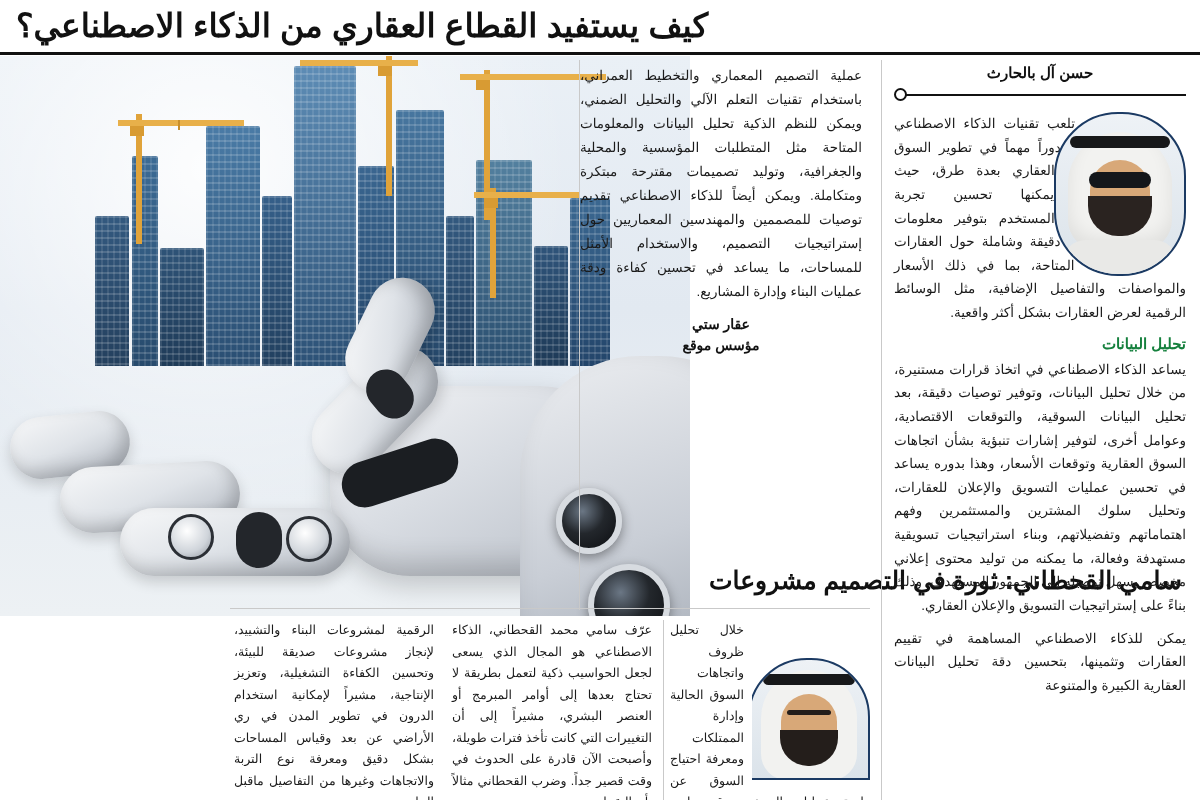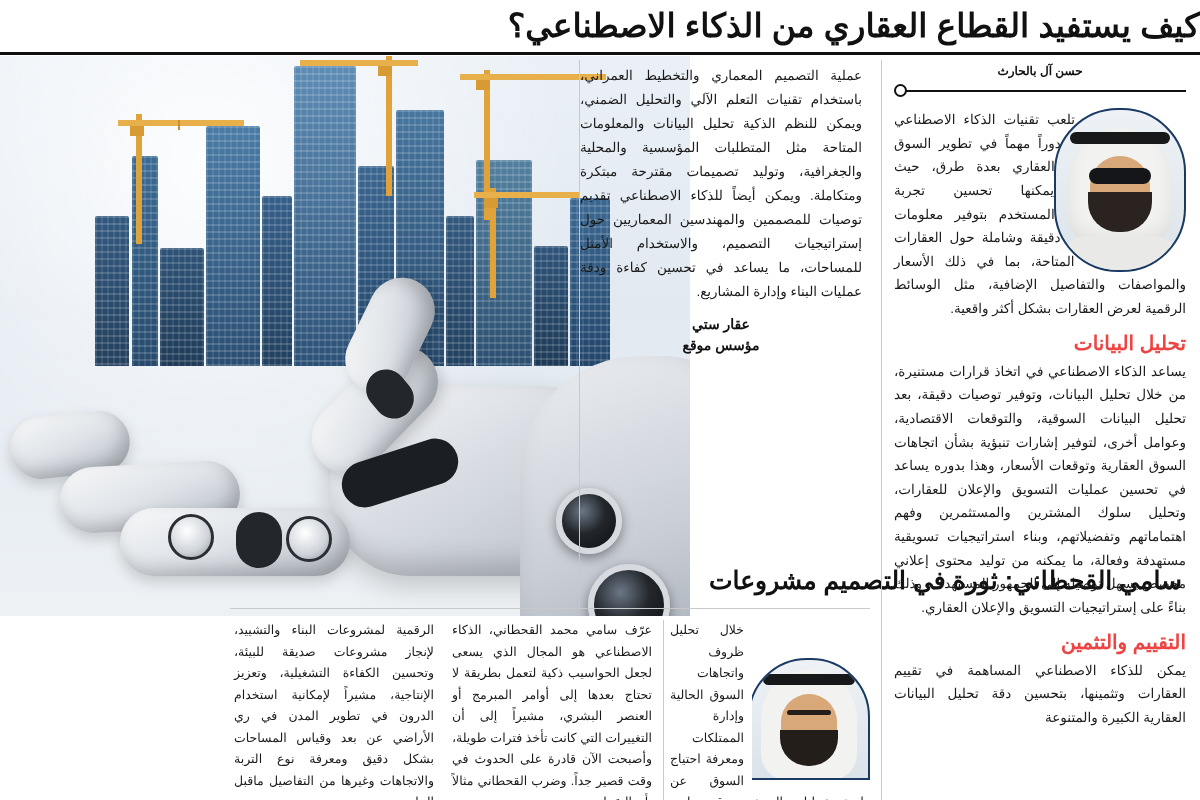--- a/index.html
+++ b/index.html
@@ -8,21 +8,21 @@
     background:#ffffff;
     font-family:"Liberation Sans", sans-serif;
     color:#1a1a1a;
     position:relative;
   }
   .page{position:relative;width:1200px;height:800px;overflow:hidden;background:#fff;}
 
   
   .headline{
     position:absolute;left:0;top:0;width:1200px;height:52px;
-    display:flex;align-items:center;
+    display:flex;align-items:center;justify-content:flex-end;
     padding-left:16px;box-sizing:border-box;
   }
   .headline h1{
     margin:0;
     font-size:33px;
     font-weight:bold;
     color:#111;
     letter-spacing:0;
     white-space:nowrap;
     line-height:1.1;
@@ -106,21 +106,21 @@
   .vrule{position:absolute;top:60px;width:1px;background:#c9c9c9;}
   .vrule.r1{right:318px;height:740px;}
   .vrule.r2{right:620px;height:560px;}
 
   
   .col-right{
     position:absolute;right:14px;top:64px;width:292px;
     text-align:justify;direction:rtl;
   }
   .byline{
-    text-align:center;font-weight:bold;font-size:12px;color:#111;margin:0 0 6px 0;
+    text-align:center;font-weight:bold;font-size:15px;color:#111;margin:0 0 6px 0;
   }
   .byline-rule{
     position:relative;height:14px;margin:0 0 10px 0;
   }
   .byline-rule .line{position:absolute;left:10px;right:0;top:6px;height:2px;background:#111;}
   .byline-rule .dot{
     position:absolute;left:0;top:0;width:13px;height:13px;border-radius:50%;
     border:2px solid #111;background:#fff;box-sizing:border-box;
   }
   .portrait{
@@ -155,21 +155,21 @@
     width:100px;height:12px;background:#17181a;border-radius:6px;
   }
   .thobe{
     position:absolute;left:50%;bottom:0;transform:translateX(-50%);
     width:116px;height:34px;background:#e9e9e7;border-radius:24px 24px 0 0;
   }
   .body-text{
     font-size:13.5px;line-height:1.75;color:#1b1b1b;text-align:justify;margin:0 0 9px 0;
   }
   .sec-title{
-    font-size:20px;font-weight:bold;color:#ef4444;margin:10px 0 5px 0;text-align:right;
+    font-size:15px;font-weight:bold;color:#15803d;margin:10px 0 5px 0;text-align:right;
   }
 
   
   .col-mid{
     position:absolute;right:338px;top:64px;width:282px;direction:rtl;
   }
   .col-mid .body-text{font-size:13.5px;line-height:1.78;}
   .credit{
     margin-top:10px;text-align:center;font-weight:bold;font-size:14px;color:#111;line-height:1.5;
   }
@@ -294,21 +294,20 @@
         <div class="beard"></div>
         <div class="sunglasses"></div>
         <div class="agal"></div>
         <div class="thobe"></div>
       </div>
     </div>
 
     <p class="body-text">تلعب تقنيات الذكاء الاصطناعي دوراً مهماً في تطوير السوق العقاري بعدة طرق، حيث يمكنها تحسين تجربة المستخدم بتوفير معلومات دقيقة وشاملة حول العقارات المتاحة، بما في ذلك الأسعار والمواصفات والتفاصيل الإضافية، مثل الوسائط الرقمية لعرض العقارات بشكل أكثر واقعية.</p>
     <h3 class="sec-title">تحليل البيانات</h3>
     <p class="body-text">يساعد الذكاء الاصطناعي في اتخاذ قرارات مستنيرة، من خلال تحليل البيانات، وتوفير توصيات دقيقة، بعد تحليل البيانات السوقية، والتوقعات الاقتصادية، وعوامل أخرى، لتوفير إشارات تنبؤية بشأن اتجاهات السوق العقارية وتوقعات الأسعار، وهذا بدوره يساعد في تحسين عمليات التسويق والإعلان للعقارات، وتحليل سلوك المشترين والمستثمرين وفهم اهتماماتهم وتفضيلاتهم، وبناء استراتيجيات تسويقية مستهدفة وفعالة، ما يمكنه من توليد محتوى إعلاني مخصص يسهل توصيله إلى الجمهور المستهدف، وذلك بناءً على إستراتيجيات التسويق والإعلان العقاري.</p>
-    <h3 class="sec-title">التقييم والتثمين</h3>
     <p class="body-text">يمكن للذكاء الاصطناعي المساهمة في تقييم العقارات وتثمينها، بتحسين دقة تحليل البيانات العقارية الكبيرة والمتنوعة</p>
   </div>
 
   <div class="col-mid">
     <p class="body-text">عملية التصميم المعماري والتخطيط العمراني، باستخدام تقنيات التعلم الآلي والتحليل الضمني، ويمكن للنظم الذكية تحليل البيانات والمعلومات المتاحة مثل المتطلبات المؤسسية والمحلية والجغرافية، وتوليد تصميمات مقترحة مبتكرة ومتكاملة. ويمكن أيضاً للذكاء الاصطناعي تقديم توصيات للمصممين والمهندسين المعماريين حول إستراتيجيات التصميم، والاستخدام الأمثل للمساحات، ما يساعد في تحسين كفاءة ودقة عمليات البناء وإدارة المشاريع.</p>
     <div class="credit">
       <div>عقار ستي</div>
       <div>مؤسس موقع</div>
     </div>
   </div>

